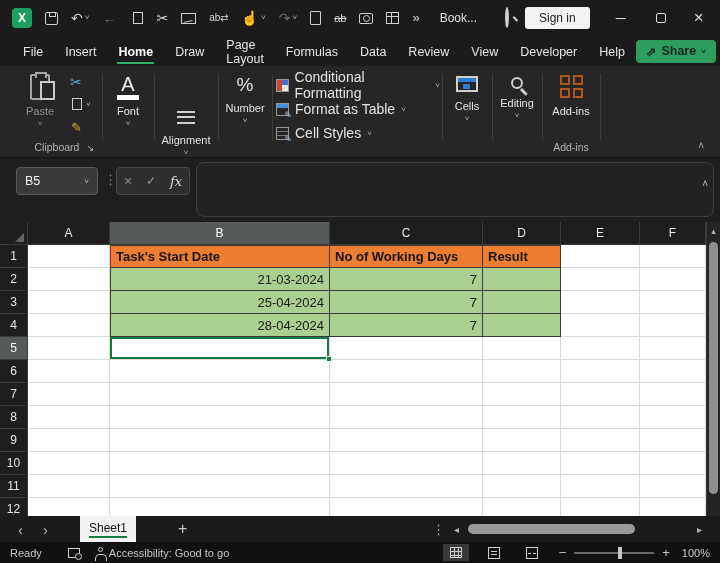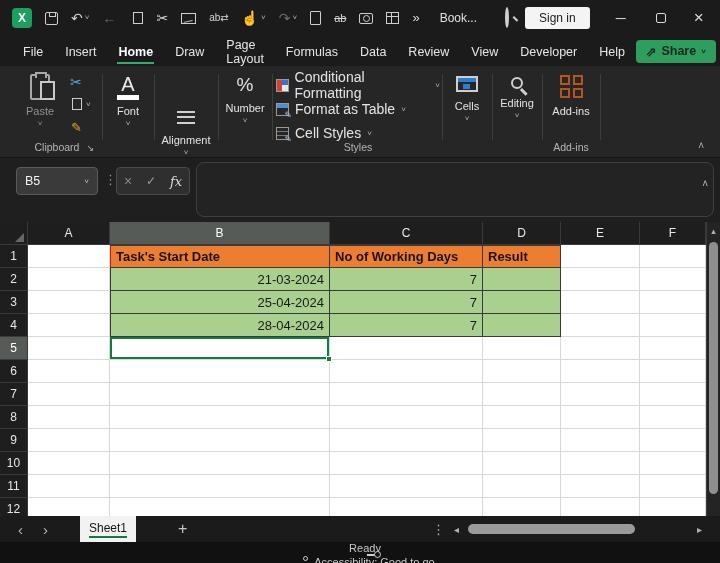--- a/index.html
+++ b/index.html
@@ -119,21 +119,21 @@
   .snav { color:#b8b8b8; font-size:15px; line-height:15px; }
   .sheettab { margin-left:32px; width:56px; height:26px; background:#f2f2f2; display:flex; align-items:center; justify-content:center; }
   .sheettab span { font-size:12px; color:#141414; border-bottom:2px solid #107c41; padding-bottom:1px; }
   .addsheet { margin-left:42px; color:#c8c8c8; font-size:16px; }
   .sdots { position:absolute; left:432px; color:#b8b8b8; font-size:13px; }
   .hscroll-left { position:absolute; left:454px; color:#b0b0b0; font-size:10px; }
   .hthumb { position:absolute; left:468px; top:8px; width:167px; height:10px; background:#9a9a9a; border-radius:5px; }
   .hscroll-right { position:absolute; left:697px; color:#b0b0b0; font-size:10px; }
 
   
-  .statusbar { position:absolute; left:0; top:542px; width:720px; height:21px; background:#111; display:flex; align-items:center; color:#c8c8c8; font-size:11px;flex-direction:column; }
+  .statusbar { position:absolute; left:0; top:542px; width:720px; height:21px; background:#111; display:flex; align-items:center; color:#c8c8c8; font-size:11px; }
   .sb-ready { margin-left:10px; }
   .i-macro { width:12px; height:10px; border:1px solid #cfcfcf; position:relative; margin-left:26px; }
   .i-macro::after { content:""; position:absolute; right:-3px; bottom:-3px; width:5px; height:5px; border:1px solid #cfcfcf; border-radius:50%; background:#111; }
   .acc-wrap { display:flex; align-items:center; margin-left:18px; gap:6px; }
   .i-person { width:5px; height:5px; border:1.5px solid #cfcfcf; border-radius:50%; position:relative; margin-top:-7px; }
   .i-person::after { content:""; position:absolute; left:-4px; top:6px; width:10px; height:6px; border:1.5px solid #cfcfcf; border-bottom:none; border-radius:5px 5px 0 0; }
   .sb-right { margin-left:auto; display:flex; align-items:center; margin-right:10px; gap:0; }
   .viewbtn { width:26px; height:17px; display:flex; align-items:center; justify-content:center; }
   .viewbtn.active { background:#3a3a3a; }
   .i-vgrid { width:12px; height:11px; border:1px solid #cfcfcf;
@@ -276,21 +276,20 @@
     <div class="styles-row">
       <span class="i-fat"></span>
       <span class="slbl">Format as Table</span>
       <span class="chev">˅</span>
     </div>
     <div class="styles-row">
       <span class="i-cs"></span>
       <span class="slbl">Cell Styles</span>
       <span class="chev">˅</span>
     </div>
-    <span class="glabel">Styles</span>
   </div>
   <span class="rsep" style="left:442px;"></span>
 
   <div class="rgroup bigbtn" style="left:444px; width:46px; padding-top:6px;">
     <span class="i-cells"></span>
     <span class="lbl" style="margin-top:8px;">Cells</span>
     <span class="chev">˅</span>
   </div>
   <span class="rsep" style="left:492px;"></span>
 

